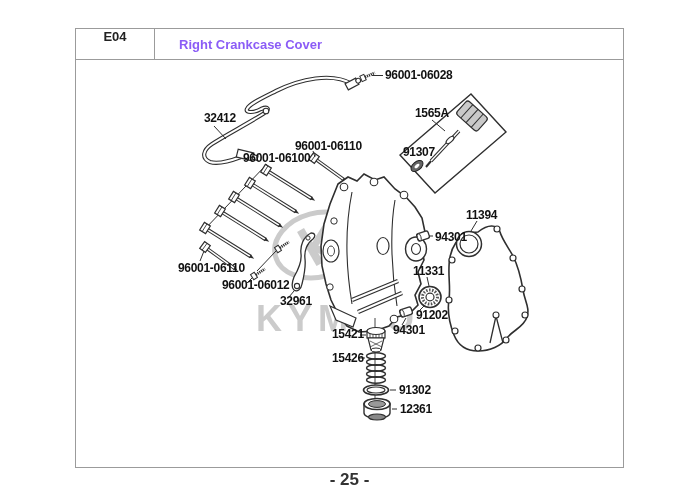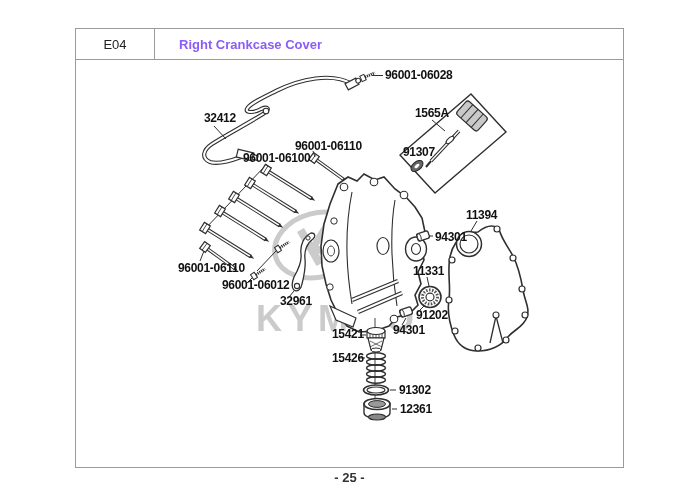--- a/index.html
+++ b/index.html
@@ -1,26 +1,26 @@
 <!DOCTYPE html>
 <html><head>
 <meta charset="utf-8">
 <style>
   html,body{margin:0;padding:0;background:#fff;}
   .page{position:relative;width:700px;height:495px;background:#ffffff;
         font-family:"Liberation Sans",sans-serif;overflow:hidden;}
   .frame{position:absolute;left:75px;top:28px;width:549px;height:440px;
          border:1px solid #9b9b9b;box-sizing:border-box;background:transparent;}
   .hdr-row{display:flex;height:30px;border-bottom:1px solid #9b9b9b;}
-  .code-box{width:78px;border-right:1px solid #9b9b9b;display:flex;align-items:center;
-            justify-content:center;font-weight:normal;font-size:13px;color:#222;}
+  .code-box{width:78px;border-right:1px solid #9b9b9b;display:flex;
+            justify-content:center;font-weight:bold;font-size:13px;color:#222;}
   .title-box{flex:1;display:flex;align-items:center;padding-left:24px;
              font-weight:bold;font-size:13px;color:#8b5cf6;}
   .page-num{position:absolute;left:75px;top:470px;width:549px;text-align:center;
-            font-size:13px;font-weight:bold;color:#333;}
+            font-size:17px;font-weight:bold;color:#333;}
   svg.diagram{position:absolute;left:0;top:0;}
   .lbl{font:bold 12px "Liberation Sans",sans-serif;fill:#111;letter-spacing:-0.3px;}
   .wmk{font:bold 36px "Liberation Sans",sans-serif;fill:#cbcbcb;letter-spacing:6px;}
 </style>
 </head>
 <body>
 
 <div class="page">
 
   <div class="frame">

